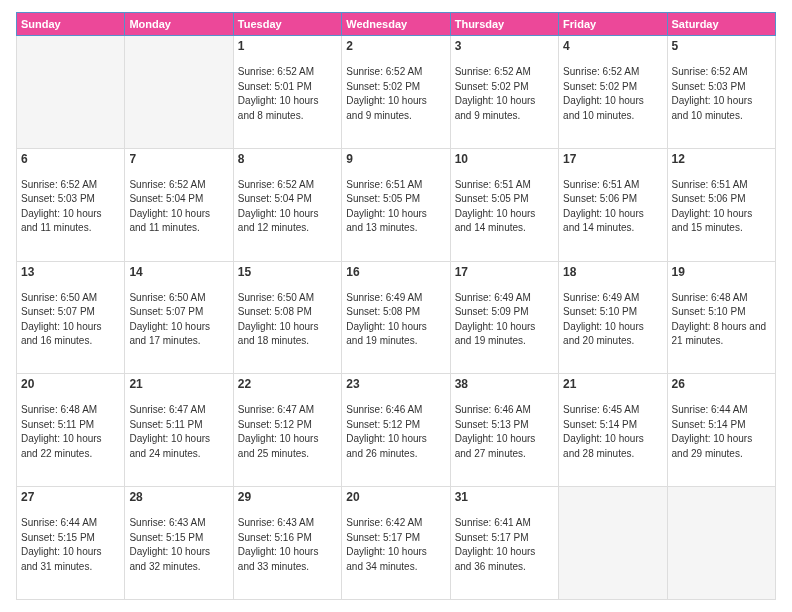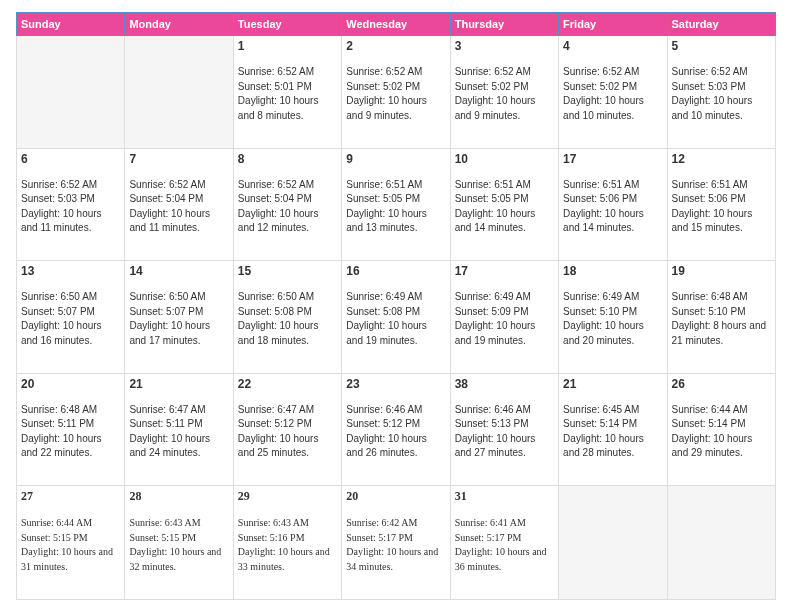--- a/index.html
+++ b/index.html
@@ -60,21 +60,20 @@
       vertical-align: top;
       border: 1px solid #ddd;
       padding: 3px 4px;
       font-size: 9.5px;
       color: #333;
       background: #fff;
       height: 88px;
     }
     .calendar tbody tr:last-child td {
       height: 80px;
-      font-family: Liberation Serif, serif;
     }
     .calendar tbody td.empty {
       background: #f5f5f5;
     }
     .day-number {
       font-size: 12px;
       font-weight: bold;
       color: #333;
       display: block;
       margin-bottom: 2px;

